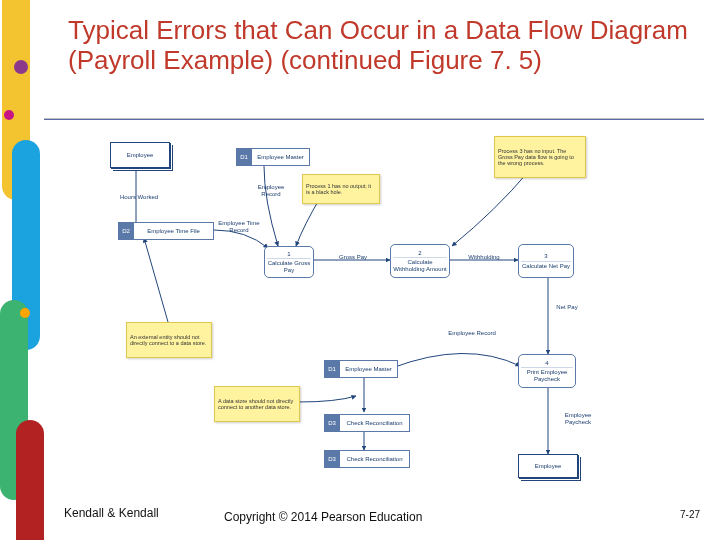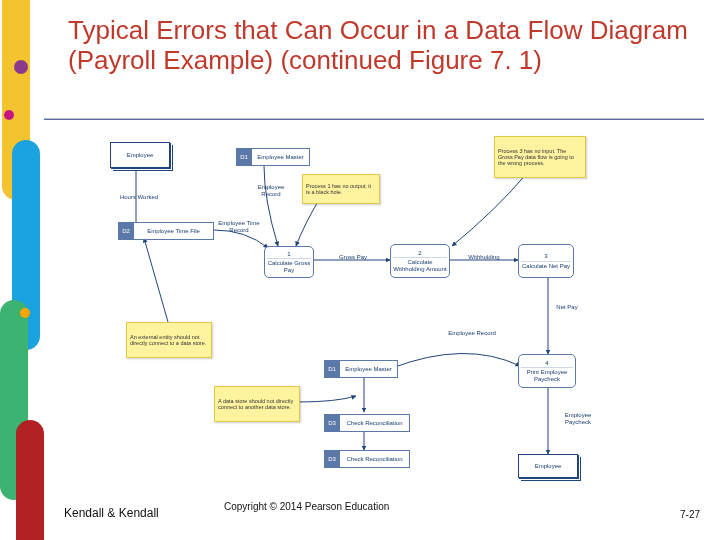--- a/index.html
+++ b/index.html
@@ -15,21 +15,21 @@
   .dot { position: absolute; border-radius: 50%; }
   .dotA { left: 14px; top: 60px; width: 14px; height: 14px; background: #8b3a8b; }
   .dotB { left: 4px; top: 110px; width: 10px; height: 10px; background: #c71585; }
   .dotC { left: 20px; top: 308px; width: 10px; height: 10px; background: #ffa500; }
 
   .title { position: absolute; left: 68px; top: 16px; width: 620px; font-size: 26px; line-height: 1.15; color: #c0392b; font-family: "Trebuchet MS", Verdana, sans-serif; }
   .rule-top { position: absolute; left: 44px; top: 118px; width: 660px; height: 1px; background: #bdbdbd; }
   .rule-bot { position: absolute; left: 44px; top: 119px; width: 660px; height: 1px; background: #5a6aa8; }
 
   .footer-left { position: absolute; left: 64px; bottom: 20px; font-size: 12px; color: #111; }
-  .footer-mid  { position: absolute; left: 224px; bottom: 28px; font-size: 10px; color: #111; margin-top: 37px; }
+  .footer-mid  { position: absolute; left: 224px; bottom: 16px; font-size: 12px; color: #111; margin-top: 37px; }
   .footer-right{ position: absolute; right: 20px; bottom: 20px; font-size: 10px; color: #111; }
 
   .diagram { position: absolute; left: 96px; top: 130px; width: 560px; height: 360px; }
   .el { position: absolute; font-size: 6px; color: #1a3c6e; text-align: center; line-height: 1.1; display: flex; align-items: center; justify-content: center; padding: 2px; }
   .entity { border: 1px solid #21457a; background: #fff; box-shadow: 1px 1px 0 #21457a, 2px 2px 0 #fff, 3px 3px 0 #21457a; }
   .process { border: 1px solid #5a78a8; border-radius: 5px; background: #fff; flex-direction: column; }
   .process .pnum { font-size: 6px; border-bottom: 1px solid #cfd8e6; width: 100%; padding-bottom: 1px; margin-bottom: 1px; }
   .store { border: 1px solid #5a78a8; border-left: none; background: #fff; display: flex; align-items: stretch; padding: 0; }
   .store .snum { background: #5a78a8; color: #fff; width: 16px; display: flex; align-items: center; justify-content: center; font-size: 6px; }
   .store .sname { flex: 1; display: flex; align-items: center; justify-content: center; font-size: 6px; }
@@ -46,21 +46,21 @@
   <div class="decor">
     <div class="stripe d1"></div>
     <div class="stripe d2"></div>
     <div class="stripe d3"></div>
     <div class="stripe d4"></div>
     <div class="dot dotA"></div>
     <div class="dot dotB"></div>
     <div class="dot dotC"></div>
   </div>
 
-  <div class="title">Typical Errors that Can Occur in a Data Flow Diagram (Payroll Example) (continued Figure 7. 1)</div>
+  <div class="title">Typical Errors that Can Occur in a Data Flow Diagram (Payroll Example) (continued Figure 7. 5)</div>
   <div class="rule-top"></div>
   <div class="rule-bot"></div>
 
   <div class="diagram">
 
     <svg class="arrows">
       <defs>
         <marker id="ah" viewBox="0 0 10 10" refX="9" refY="5" markerWidth="5" markerHeight="5" orient="auto-start-reverse">
           <path d="M0,0 L10,5 L0,10 z" fill="#21457a"></path>
         </marker>

